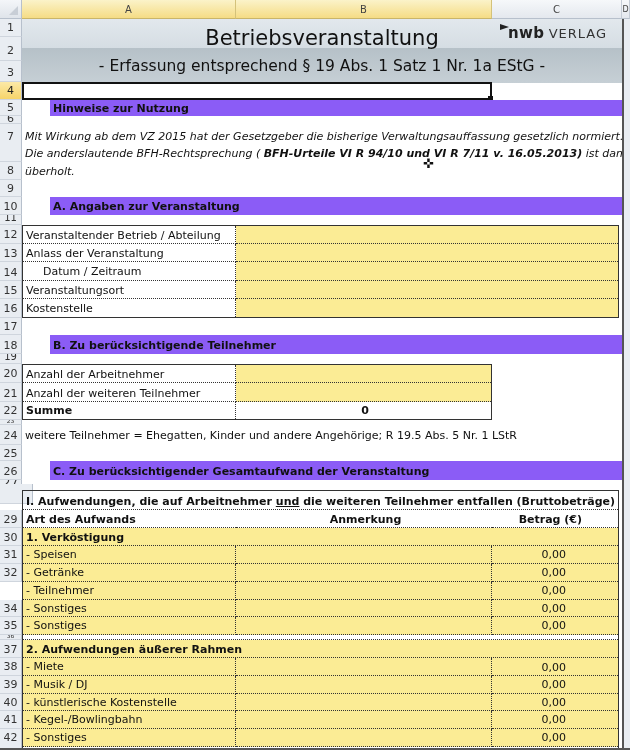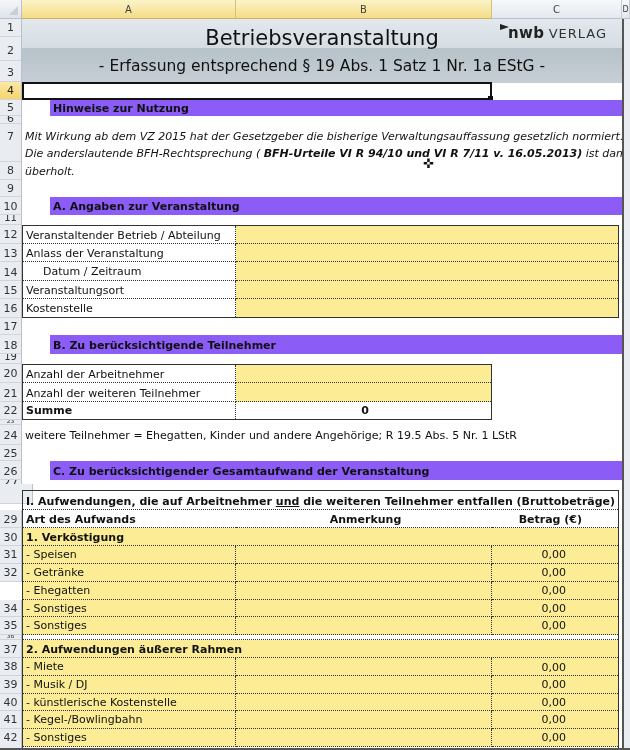--- a/index.html
+++ b/index.html
@@ -141,21 +141,21 @@
 <div class="abs cell yellow bold dots-b" style="left:23px;top:528px;width:595px;height:18px;line-height:20px;">1. Verköstigung</div>
 
 <div class="abs cell yellow dots-b dots-r" style="left:23px;top:546px;width:213px;height:18px;line-height:18px;">- Speisen</div>
 <div class="abs cell yellow dots-b dots-r" style="left:236px;top:546px;width:256px;height:18px;"></div>
 <div class="abs cell yellow dots-b" style="left:492px;top:546px;width:126px;height:18px;line-height:18px;text-align:right;padding-right:52px;">0,00</div>
 
 <div class="abs cell yellow dots-b dots-r" style="left:23px;top:564px;width:213px;height:18px;line-height:18px;">- Getränke</div>
 <div class="abs cell yellow dots-b dots-r" style="left:236px;top:564px;width:256px;height:18px;"></div>
 <div class="abs cell yellow dots-b" style="left:492px;top:564px;width:126px;height:18px;line-height:18px;text-align:right;padding-right:52px;">0,00</div>
 
-<div class="abs cell yellow dots-b dots-r" style="left:23px;top:582px;width:213px;height:18px;line-height:18px;">- Ehegatten</div>
+<div class="abs cell yellow dots-b dots-r" style="left:23px;top:582px;width:213px;height:18px;line-height:18px;">- Teilnehmer</div>
 <div class="abs cell yellow dots-b dots-r" style="left:236px;top:582px;width:256px;height:18px;"></div>
 <div class="abs cell yellow dots-b" style="left:492px;top:582px;width:126px;height:18px;line-height:18px;text-align:right;padding-right:52px;">0,00</div>
 
 <div class="abs cell yellow dots-b dots-r" style="left:23px;top:600px;width:213px;height:17px;line-height:18px;">- Sonstiges</div>
 <div class="abs cell yellow dots-b dots-r" style="left:236px;top:600px;width:256px;height:17px;"></div>
 <div class="abs cell yellow dots-b" style="left:492px;top:600px;width:126px;height:17px;line-height:18px;text-align:right;padding-right:52px;">0,00</div>
 
 <div class="abs cell yellow dots-b dots-r" style="left:23px;top:617px;width:213px;height:18px;line-height:18px;">- Sonstiges</div>
 <div class="abs cell yellow dots-b dots-r" style="left:236px;top:617px;width:256px;height:18px;"></div>
 <div class="abs cell yellow dots-b" style="left:492px;top:617px;width:126px;height:18px;line-height:18px;text-align:right;padding-right:52px;">0,00</div>

